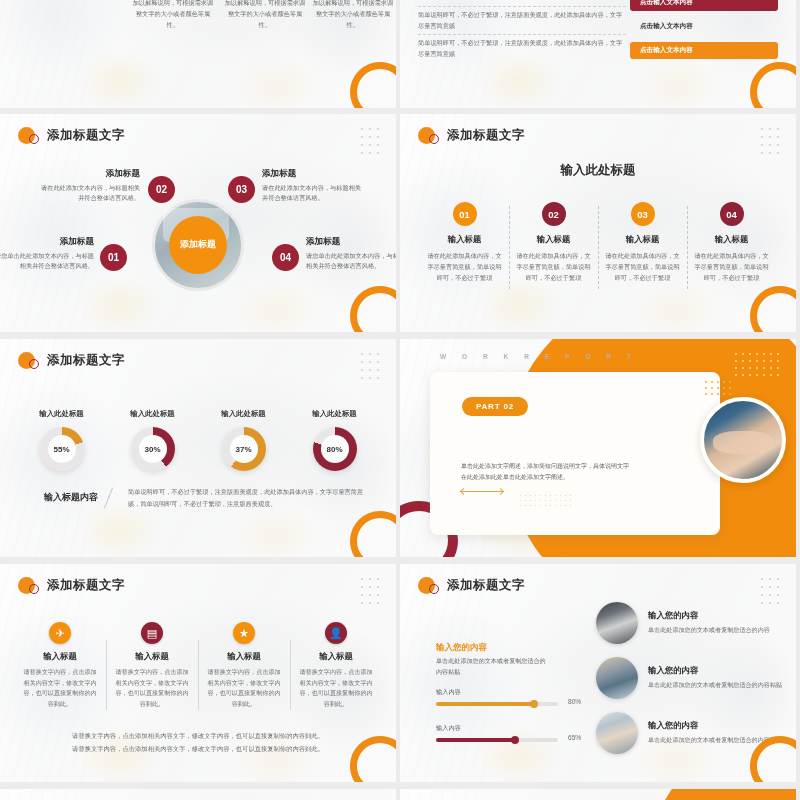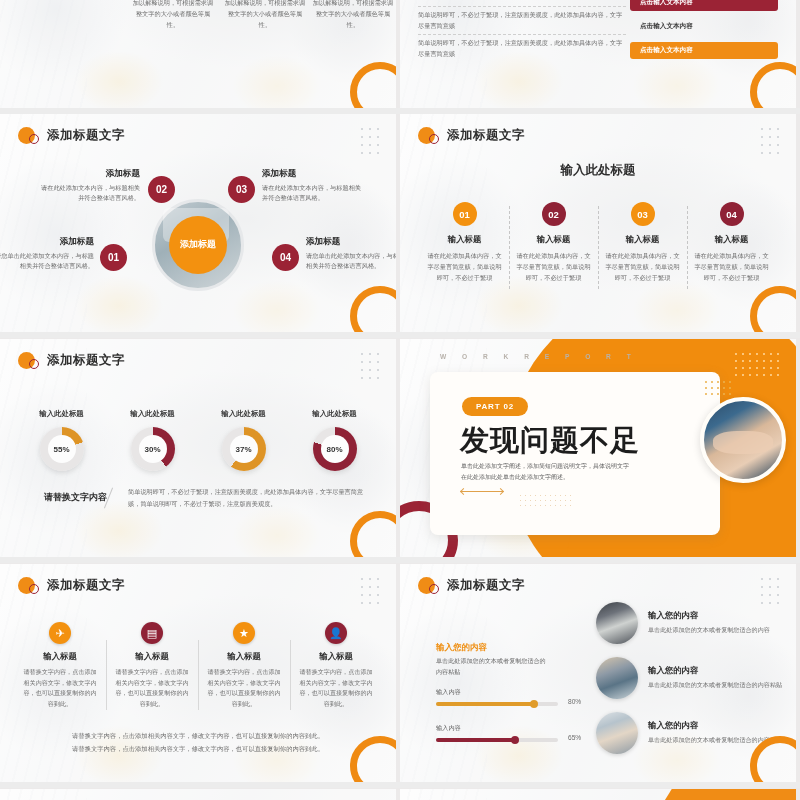--- a/index.html
+++ b/index.html
@@ -323,21 +323,21 @@
           <div class="hole">37%</div>
         </div>
       </div>
       <div class="rc">
         <div class="rlabel">输入此处标题</div>
         <div class="donut" style="background:conic-gradient(#8F2236 0 80%, #E8E6E6 80% 100%);">
           <div class="hole">80%</div>
         </div>
       </div>
     </div>
-    <div class="foot-l">请替换文字内容</div>
+    <div class="foot-l">输入标题内容</div>
     <div class="slash"></div>
     <div class="foot-r">简单说明即可，不必过于繁琐，注意版面美观度，此处添加具体内容，文字尽量言简意赅，简单说明即可，不必过于繁琐，注意版面美观度。</div>
     <div class="corner-arc">
         <i></i>
       </div>
   </div>
 
   <div class="slide s4" style="left:400px;top:339px;width:396px;height:218px;">
     <div class="bg"></div>
     <div class="veil"></div>
@@ -387,21 +387,20 @@
         <span></span>
         <span></span>
         <span></span>
       <span></span>
         <span></span>
         <span></span>
         <span></span>
         <span></span>
     </div>
     <div class="pill">PART 02</div>
-    <div class="big">发现问题不足</div>
     <div class="sub">单击此处添加文字阐述，添加简短问题说明文字，具体说明文字在此处添加此处单击此处添加文字阐述。</div>
     <div class="arrow"></div>
     <div class="bdots">
       <span></span>
         <span></span>
         <span></span>
         <span></span>
         <span></span>
         <span></span>
         <span></span>

